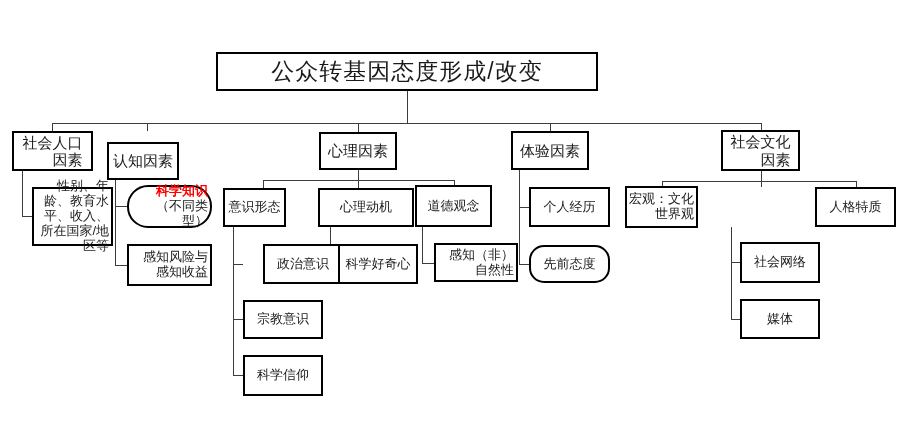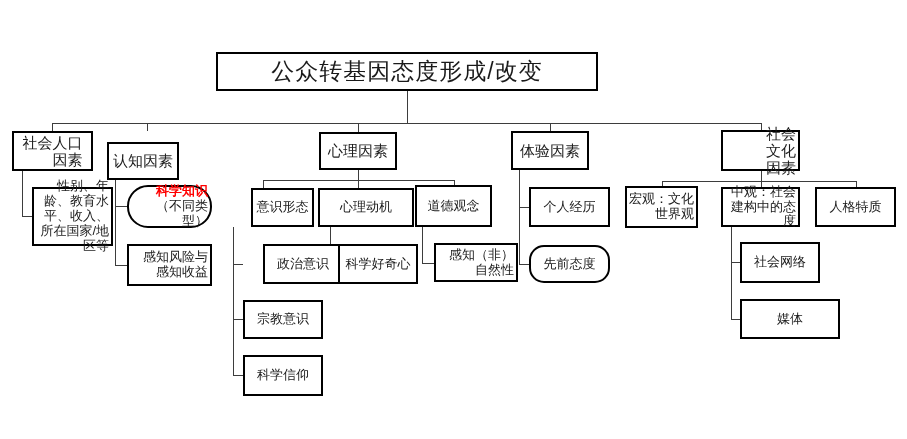--- a/index.html
+++ b/index.html
@@ -100,38 +100,38 @@
   </div>
 
   <div class="node lvl2" style="left:319px;top:132px;width:78px;height:38px;">
     <span class="lbl">心理因素</span>
   </div>
 
   <div class="node lvl2" style="left:511px;top:131px;width:78px;height:39px;">
     <span class="lbl">体验因素</span>
   </div>
 
-  <div class="node lvl2" style="left:721px;top:130px;width:79px;height:41px;padding-left:36px;">
+  <div class="node lvl2" style="left:721px;top:130px;width:79px;height:41px;">
     <span class="lbl">社会文化
 因素</span>
   </div>
 
   <div class="node" style="left:32px;top:187px;width:81px;height:59px;">
     <span class="lbl">性别、年龄、教育水平、收入、所在国家/地区等</span>
   </div>
 
   <div class="node" style="left:127px;top:185px;width:85px;height:43px;border-radius:21px;">
     <span class="lbl"><span class="highlight">科学知识</span><span>（不同类型）</span></span>
   </div>
 
   <div class="node" style="left:127px;top:244px;width:85px;height:42px;">
     <span class="lbl">感知风险与感知收益</span>
   </div>
 
-  <div class="node" style="left:223px;top:188px;width:63px;height:39px;margin-left:28px;">
+  <div class="node" style="left:223px;top:188px;width:63px;height:39px;">
     <span class="lbl">意识形态</span>
   </div>
 
   <div class="node" style="left:318px;top:188px;width:96px;height:39px;">
     <span class="lbl">心理动机</span>
   </div>
 
   <div class="node" style="left:415px;top:185px;width:77px;height:42px;">
     <span class="lbl">道德观念</span>
   </div>
@@ -161,29 +161,26 @@
   </div>
 
   <div class="node" style="left:529px;top:245px;width:81px;height:38px;border-radius:15px;">
     <span class="lbl">先前态度</span>
   </div>
 
   <div class="node" style="left:625px;top:186px;width:73px;height:42px;">
     <span class="lbl">宏观：文化世界观</span>
   </div>
 
-  <div class="node" style="left:721px;top:187px;width:79px;height:40px;">
-    <span class="lbl">中观：社会建构中的态度</span>
-  </div>
 
   <div class="node" style="left:815px;top:187px;width:81px;height:40px;">
     <span class="lbl">人格特质</span>
   </div>
 
   <div class="node" style="left:740px;top:242px;width:80px;height:41px;">
     <span class="lbl">社会网络</span>
   </div>
 
-  <div class="node" style="left:740px;top:299px;width:100px;height:40px;">
+  <div class="node" style="left:740px;top:299px;width:80px;height:40px;">
     <span class="lbl">媒体</span>
   </div>
 
 </div>
 
 </body></html>

